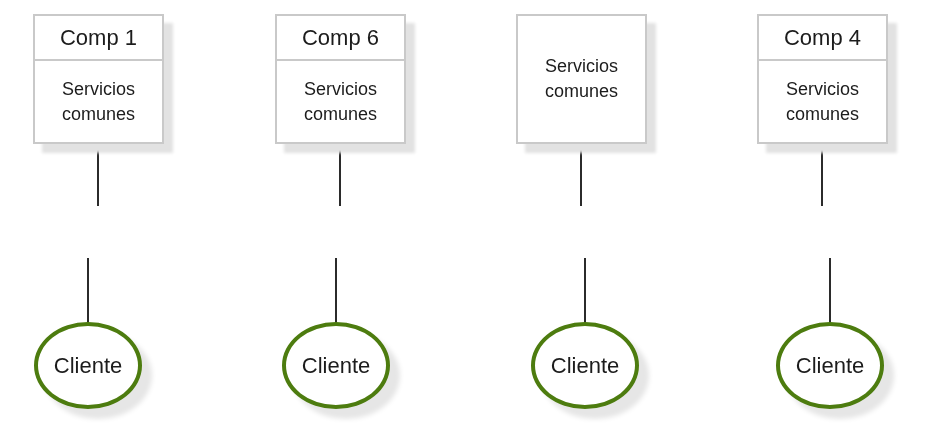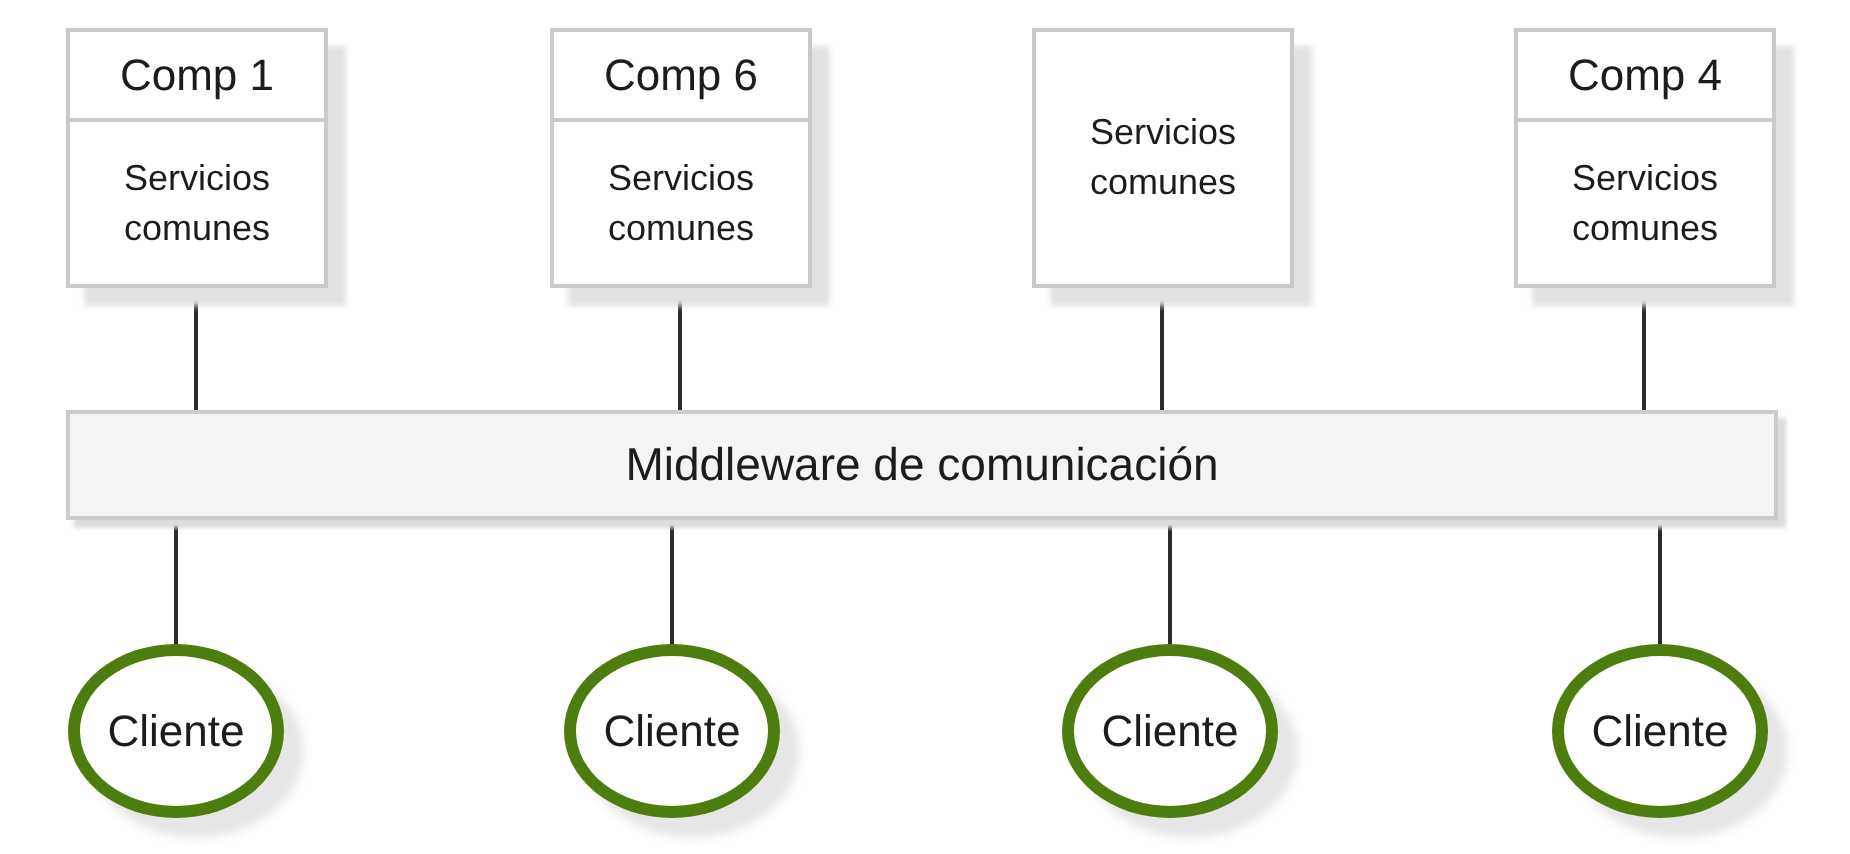--- a/index.html
+++ b/index.html
@@ -80,21 +80,21 @@
     font-size: 23px;
   }
 
   
   .client {
     position: absolute;
     top: 322px;
     width: 108px;
     height: 87px;
     background: #ffffff;
-    border: 6px solid #4d7c0f;
+    border: 4px solid #4d7c0f;
     border-radius: 50%;
     box-sizing: border-box;
     box-shadow: 10px 10px 5px #e6e6e6;
     z-index: 2;
     display: flex;
     align-items: center;
     justify-content: center;
     font-size: 22px;
   }
 
@@ -143,23 +143,20 @@
     <div class="component-body">Servicios comunes</div>
   </div>
   <div class="component comp-3">
     <div class="component-body">Servicios comunes</div>
   </div>
   <div class="component comp-4">
     <div class="component-header">Comp 4</div>
     <div class="component-body">Servicios comunes</div>
   </div>
 
-  <div class="middleware">
-    <span>Middleware de comunicación</span>
-  </div>
 
   <div class="client client-1">
     <span>Cliente</span>
   </div>
   <div class="client client-2">
     <span>Cliente</span>
   </div>
   <div class="client client-3">
     <span>Cliente</span>
   </div>

